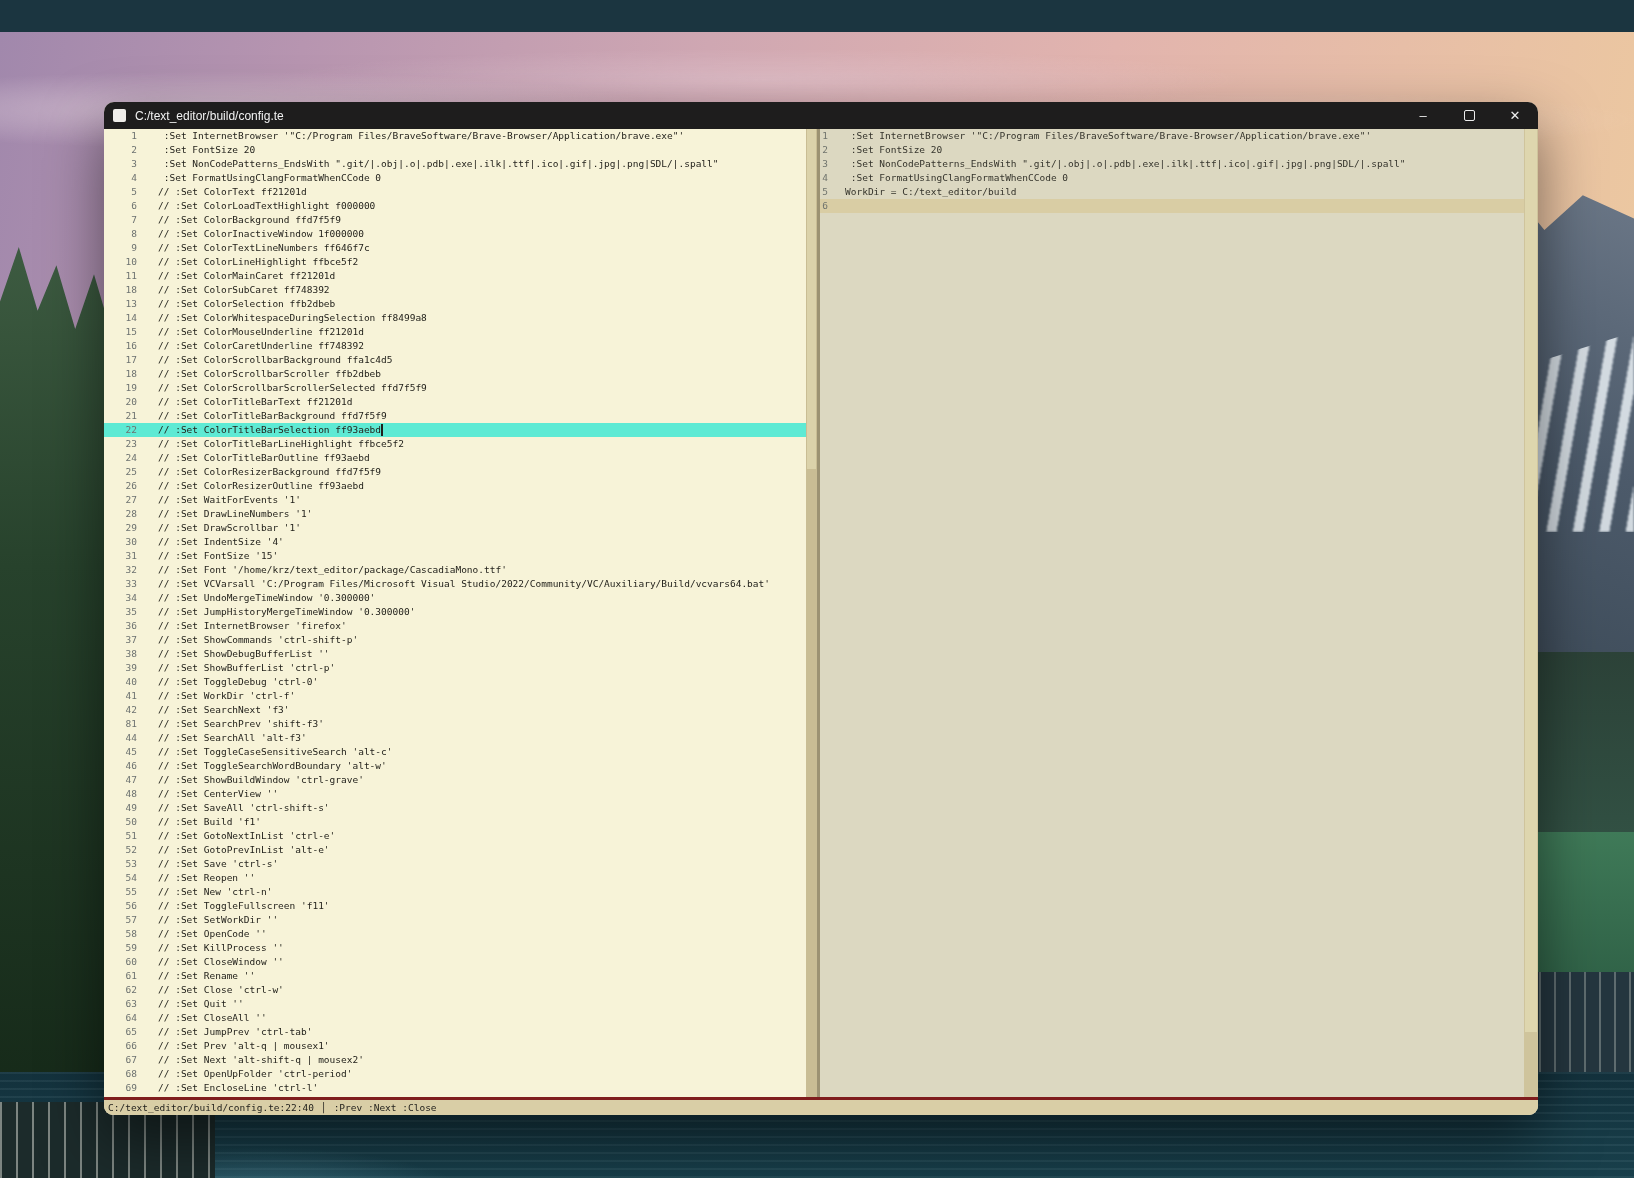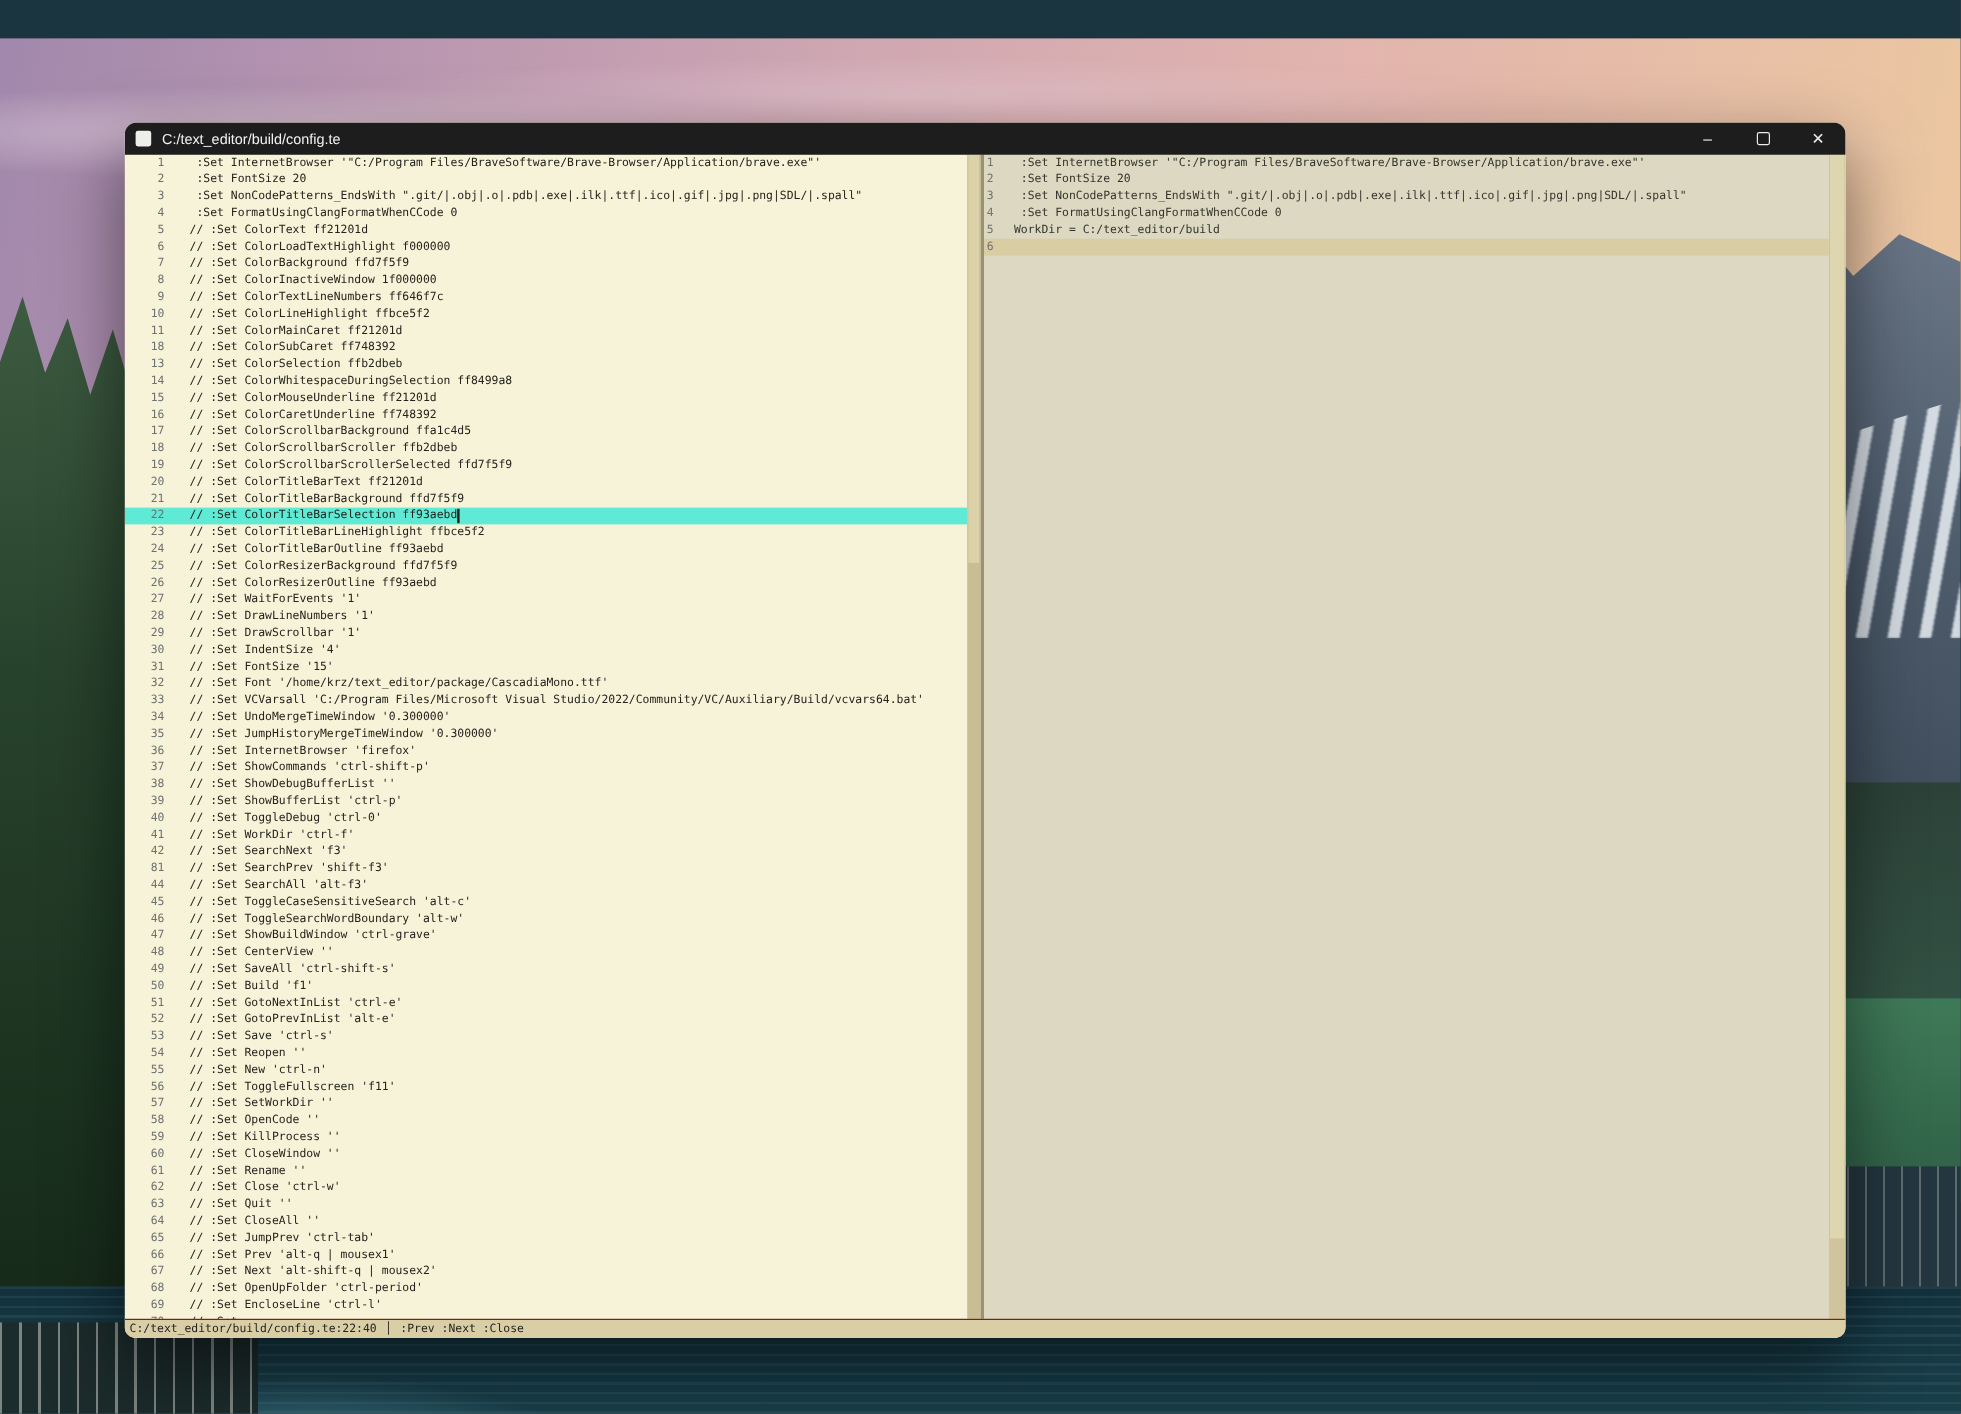--- a/index.html
+++ b/index.html
@@ -63,21 +63,21 @@
   .pane.left .row.hl{background:#5eead4;}
   .pane.right .row.hl{background:#d9cda4;}
   .caret{display:inline-block;width:2px;height:12px;background:#21201d;margin-top:1px;}
   .scrollbar{position:relative;flex:none;}
   .sb-left{width:11px;background:#c9bd94;}
   .sb-left .thumb{position:absolute;left:1px;right:1px;top:0;height:35%;background:#dbd2aa;}
   .divider{width:3px;background:#9c9272;flex:none;}
   .sb-right{flex:1;background:#cfc49c;}
   .sb-right .thumb{position:absolute;left:1px;right:1px;top:0;height:93%;background:#ded6ae;}
   .statusbar{position:absolute;left:0;right:0;bottom:0;height:15px;background:#d9cea6;
-    border-top:1px solid #7f1d1d;display:flex;align-items:center;padding-left:4px;
+    border-top:3px solid #7f1d1d;display:flex;align-items:center;padding-left:4px;
     font-family:"DejaVu Sans Mono",monospace;font-size:9.5px;color:#24231e;white-space:pre;}
   .statusbar .sep{margin:0 7px;}
 </style>
 </head>
 <body>
 
 <div id="desktop">
   <div class="layer sky"></div>
   <div class="layer cloud-band"></div>
   <div class="layer mountain-right"></div>

